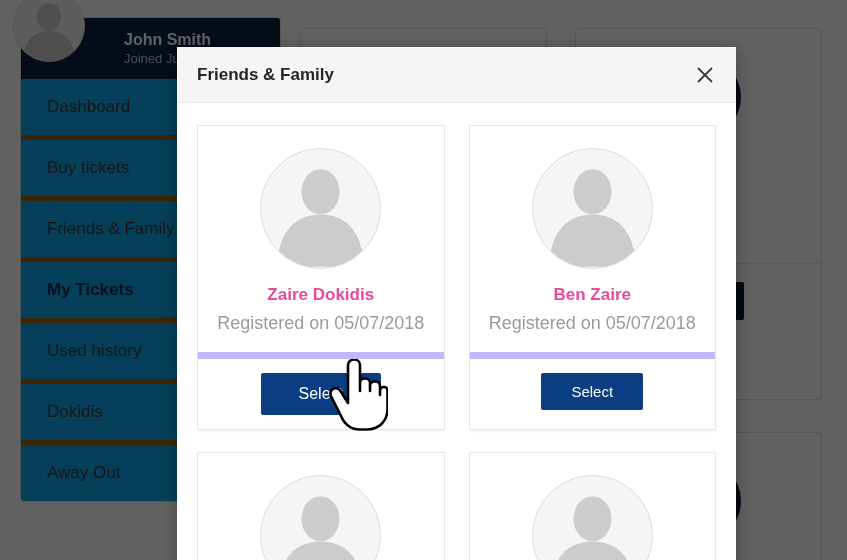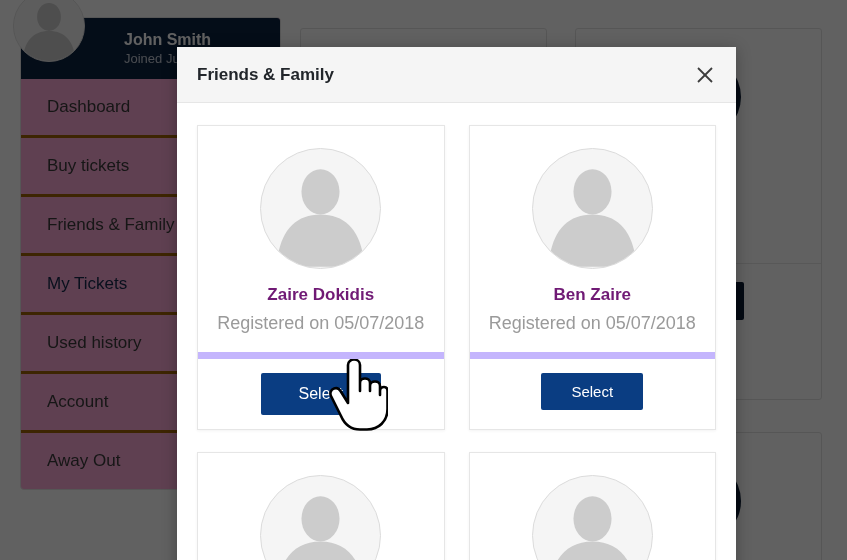--- a/index.html
+++ b/index.html
@@ -21,21 +21,21 @@
     inset: 0;
     background: #ffffff;
   }
 
   
   #sidebar {
     position: absolute;
     left: 20px;
     top: 17px;
     width: 259px;
-    background: #f9a8d4;
+    background: #0ea5e9;
     border: 1px solid #e3e3e3;
     border-radius: 4px;
     overflow: hidden;
   }
   #profile-header {
     background: #0d2240;
     height: 61px;
     padding: 0 14px 0 103px;
     display: flex;
     flex-direction: column;
@@ -68,28 +68,28 @@
   }
   #profile-avatar svg { display: block; width: 100%; height: 100%; }
 
   .nav-list { list-style: none; margin: 0; padding: 0; }
   .nav-item {
     height: 56px;
     line-height: 56px;
     padding: 0 26px;
     font-size: 17px;
     color: #3b3b3b;
-    border-bottom: 3px solid #a16207;
+    border-bottom: 5px solid #a16207;
     white-space: nowrap;
     cursor: pointer;
   }
   .nav-item:last-child { border-bottom: none; }
   .nav-item.active {
     color: #15294b;
-    font-weight: normal;
+    font-weight: bold;
   }
 
   
   .bg-card {
     position: absolute;
     background: #ffffff;
     border: 1px solid #e3e3e3;
     border-radius: 3px;
     box-sizing: border-box;
     overflow: hidden;
@@ -201,21 +201,21 @@
     border-radius: 50%;
     background: #f5f5f5;
     border: 1px solid #dcdcdc;
     margin: 0 auto 16px auto;
     overflow: hidden;
   }
   .person-avatar svg { display: block; width: 100%; height: 100%; }
   .person-name {
     font-size: 17px;
     font-weight: bold;
-    color: #701a75;
+    color: #ec4899;
     margin-bottom: 8px;
   }
   .person-registered {
     font-size: 18px;
     color: #9a9a9a;
   }
   .person-card-foot {
     border-top: 7px solid #c4b5fd;
     padding: 14px 0;
   }
@@ -290,21 +290,21 @@
     <div id="profile-header">
       <div id="profile-name">John Smith</div>
       <div id="profile-joined">Joined June 2018</div>
     </div>
     <ul class="nav-list">
       <li class="nav-item">Dashboard</li>
       <li class="nav-item">Buy tickets</li>
       <li class="nav-item">Friends &amp; Family</li>
       <li class="nav-item active">My Tickets</li>
       <li class="nav-item">Used history</li>
-      <li class="nav-item">Account</li>
+      <li class="nav-item">Dokidis</li>
       <li class="nav-item">Away Out</li>
     </ul>
   </div>
 
   <div id="profile-avatar">
     <svg viewBox="0 0 100 100">
       <circle cx="50" cy="50" r="50" fill="#f4f4f4"></circle>
       <ellipse cx="50" cy="37" rx="17" ry="20" fill="#cccccc"></ellipse>
       <path d="M50 57 C27 57 14 72 12 100 L88 100 C86 72 73 57 50 57 Z" fill="#cccccc"></path>
     </svg>

